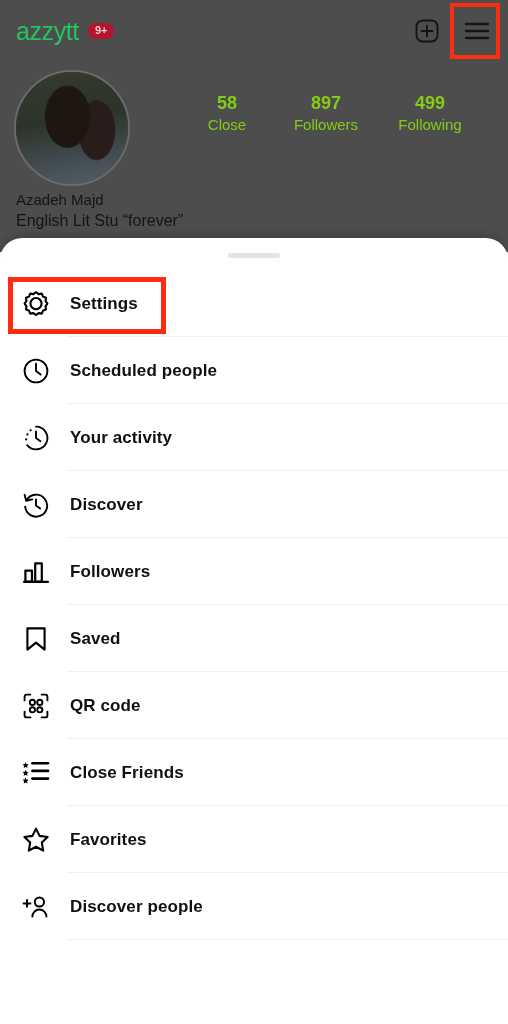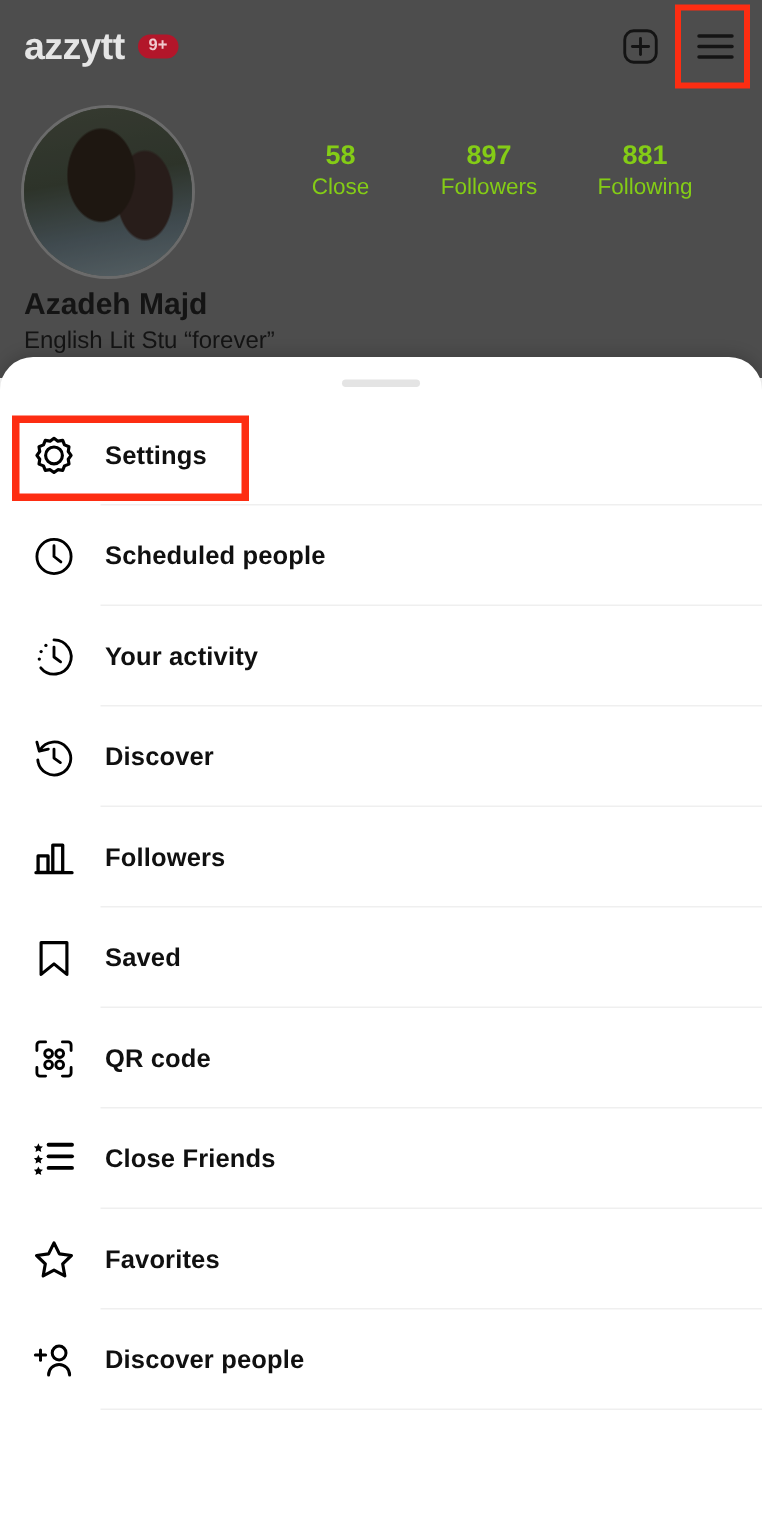--- a/index.html
+++ b/index.html
@@ -19,21 +19,21 @@
   }
   .topbar {
     position:absolute; left:0; top:0; width:508px; height:62px;
     display:flex; align-items:center;
   }
   .brand {
     display:flex; align-items:center; gap:9px;
     margin-left:16px;
   }
   .brand-name {
-    font-size:25px; font-weight:bold; color:#e5e5e5;
+    font-size:25px; font-weight:normal; color:#22c55e;
     letter-spacing:-0.4px;
   }
   .badge {
     background:#b3162a; color:#f0c9ce;
     font-size:11px; font-weight:bold;
     border-radius:10px; padding:2px 7px 3px 7px;
     line-height:1;
   }
   .topbar-actions {
     margin-left:auto; display:flex; align-items:center; gap:16px;
@@ -73,21 +73,21 @@
     background:
       radial-gradient(ellipse 40px 55px at 46% 40%, #2b2119 0%, #2b2119 55%, transparent 58%),
       radial-gradient(ellipse 30px 48px at 72% 52%, #3a2a26 0%, #3a2a26 60%, transparent 64%),
       linear-gradient(170deg, #4e5446 0%, #414a3c 42%, #5c6b72 72%, #7b8a90 100%);
   }
   .avatar-shade { position:absolute; inset:0; background:rgba(0,0,0,0.30); }
 
   .bio {
     position:absolute; left:16px; top:190px; color:#141414;
   }
-  .bio-name { font-size:20px; font-weight:bold; line-height:1.35; }
+  .bio-name { font-size:15px; font-weight:normal; line-height:1.35; }
   .bio-desc { font-size:16px; line-height:1.4; }
 
   
   .sheet {
     position:absolute; left:0; top:238px; width:508px; height:786px;
     background:#ffffff;
     border-top-left-radius:22px; border-top-right-radius:22px;
     box-shadow:0 -2px 10px rgba(0,0,0,0.18);
     overflow:hidden;
     text-align:center;
@@ -166,21 +166,21 @@
     <div class="stats-row">
       <div class="stat stat-posts">
         <div class="stat-num">58</div>
         <div class="stat-lbl">Close</div>
       </div>
       <div class="stat stat-followers">
         <div class="stat-num">897</div>
         <div class="stat-lbl">Followers</div>
       </div>
       <div class="stat stat-following">
-        <div class="stat-num">881</div>
+        <div class="stat-num">499</div>
         <div class="stat-lbl">Following</div>
       </div>
     </div>
 
     <div class="bio">
       <div class="bio-name">Azadeh Majd</div>
       <div class="bio-desc">English Lit Stu “forever”</div>
     </div>
   </div>
 

